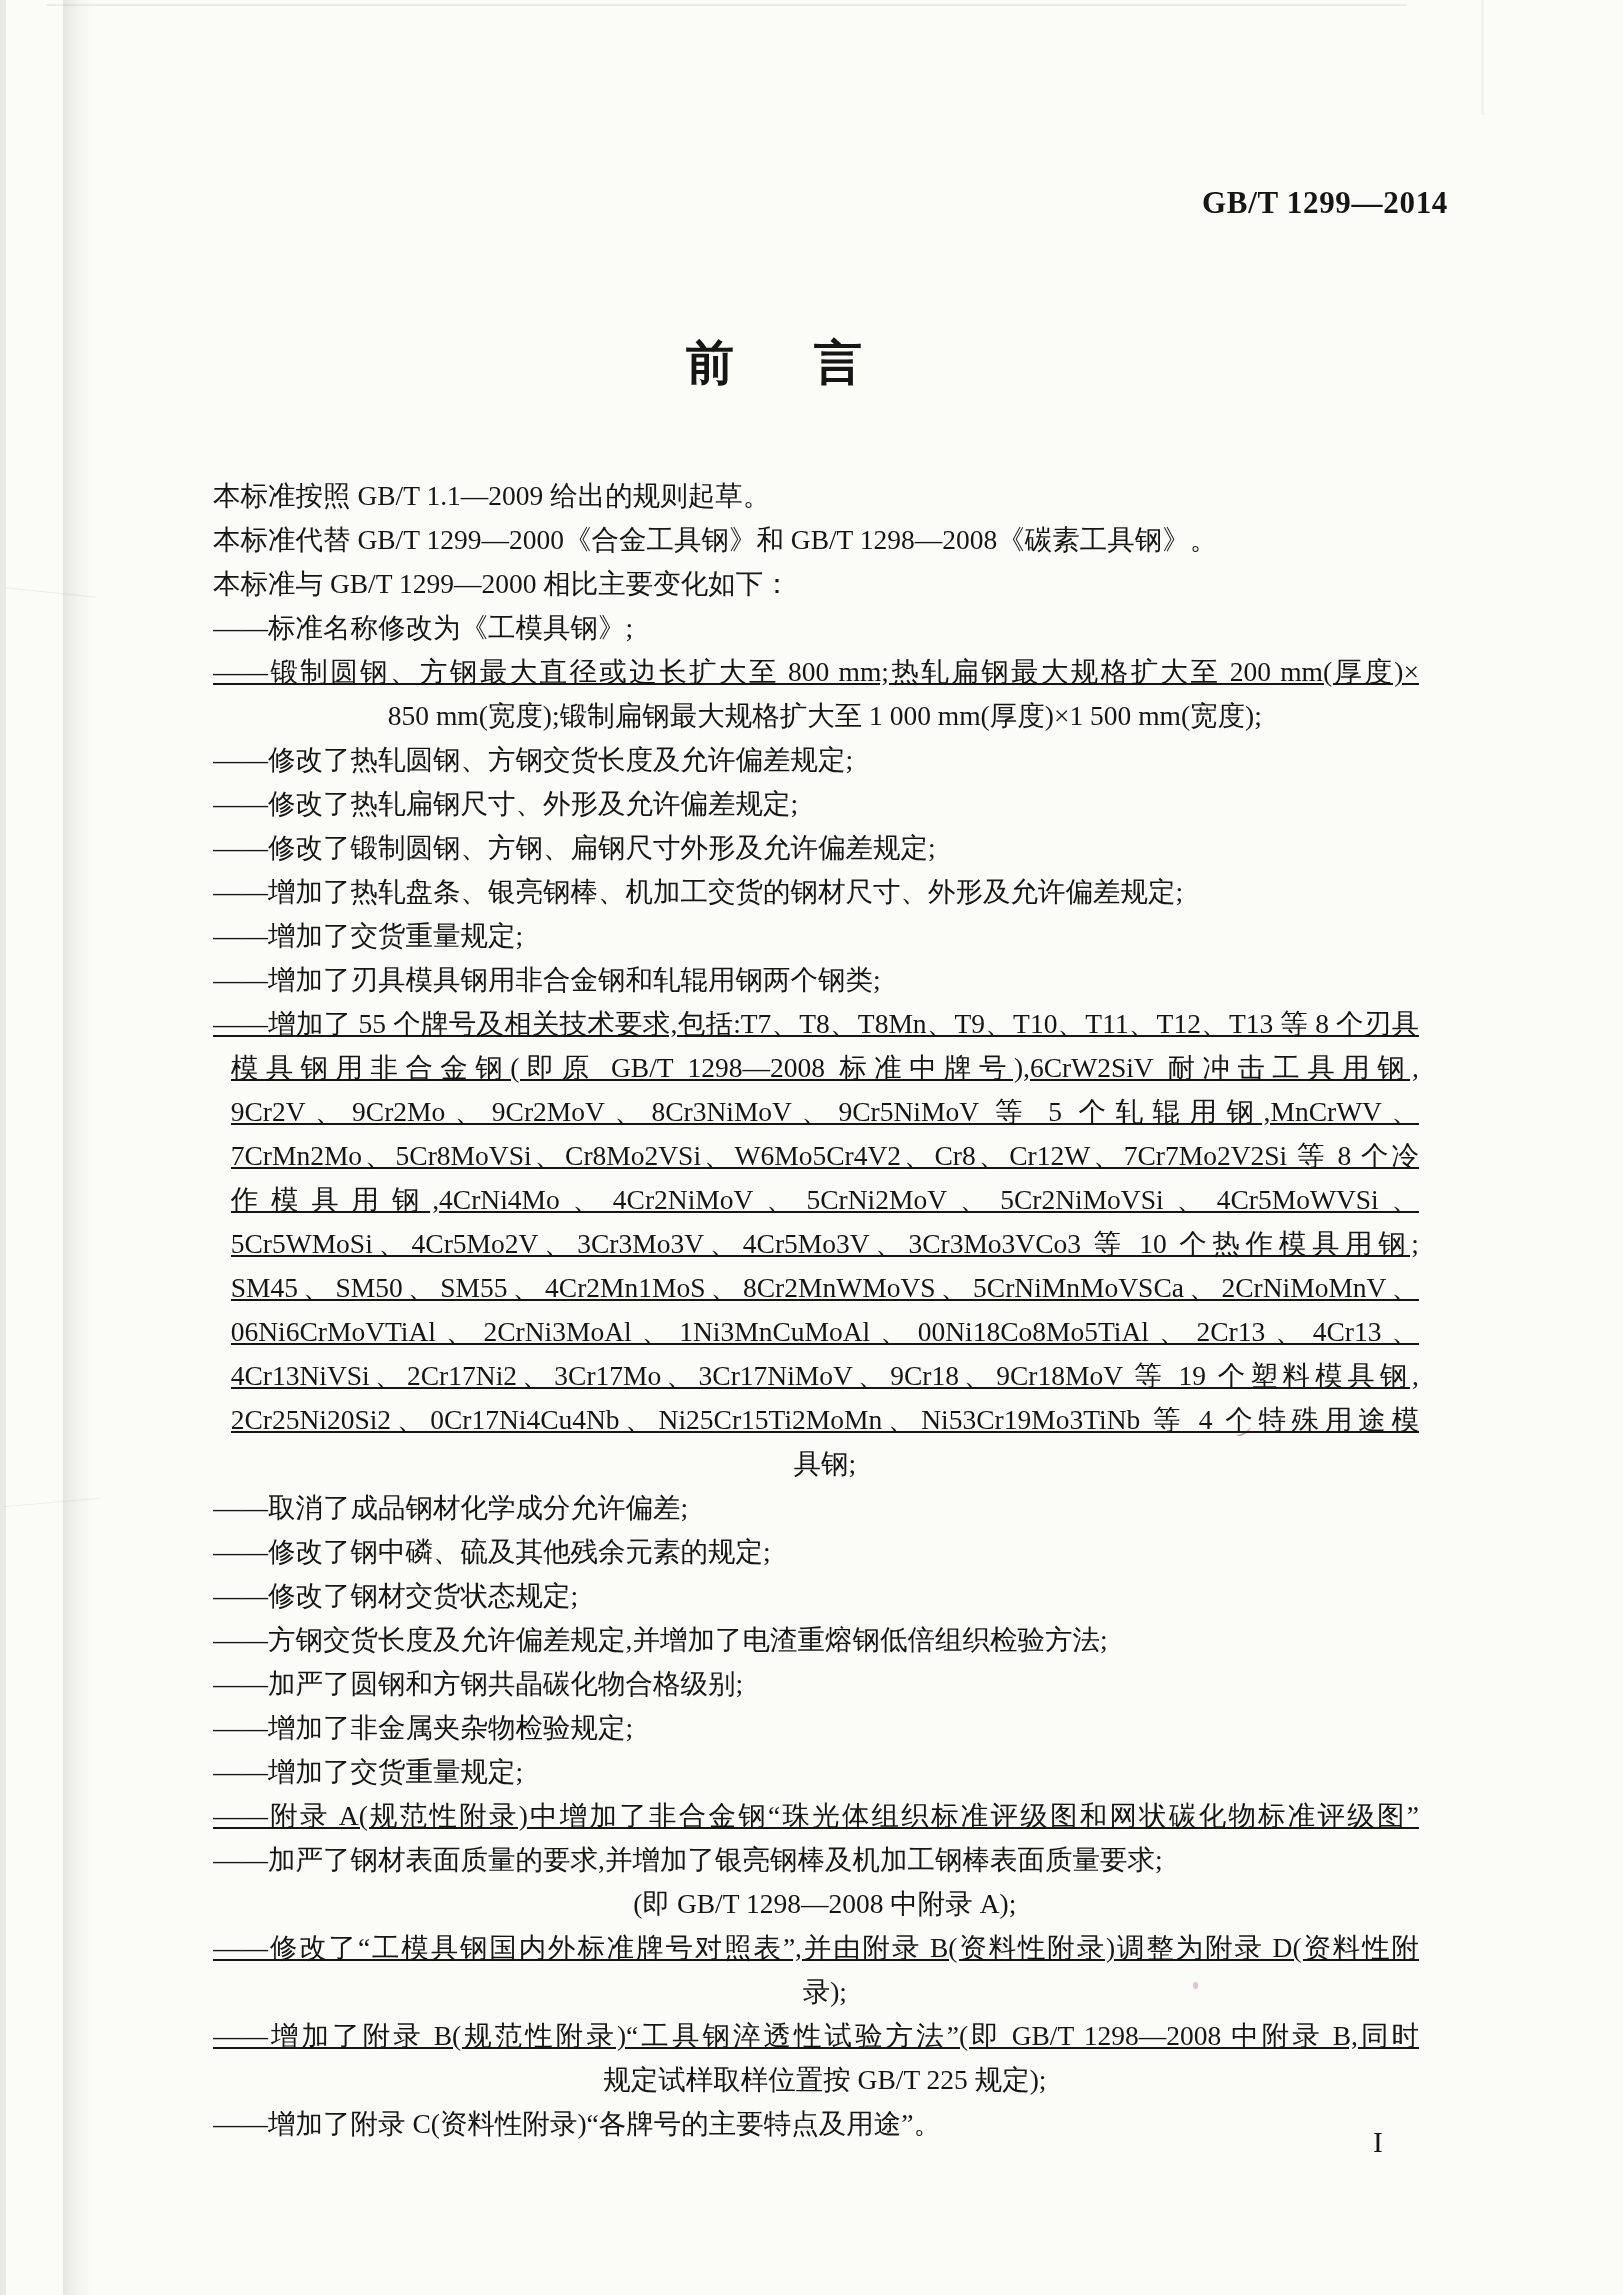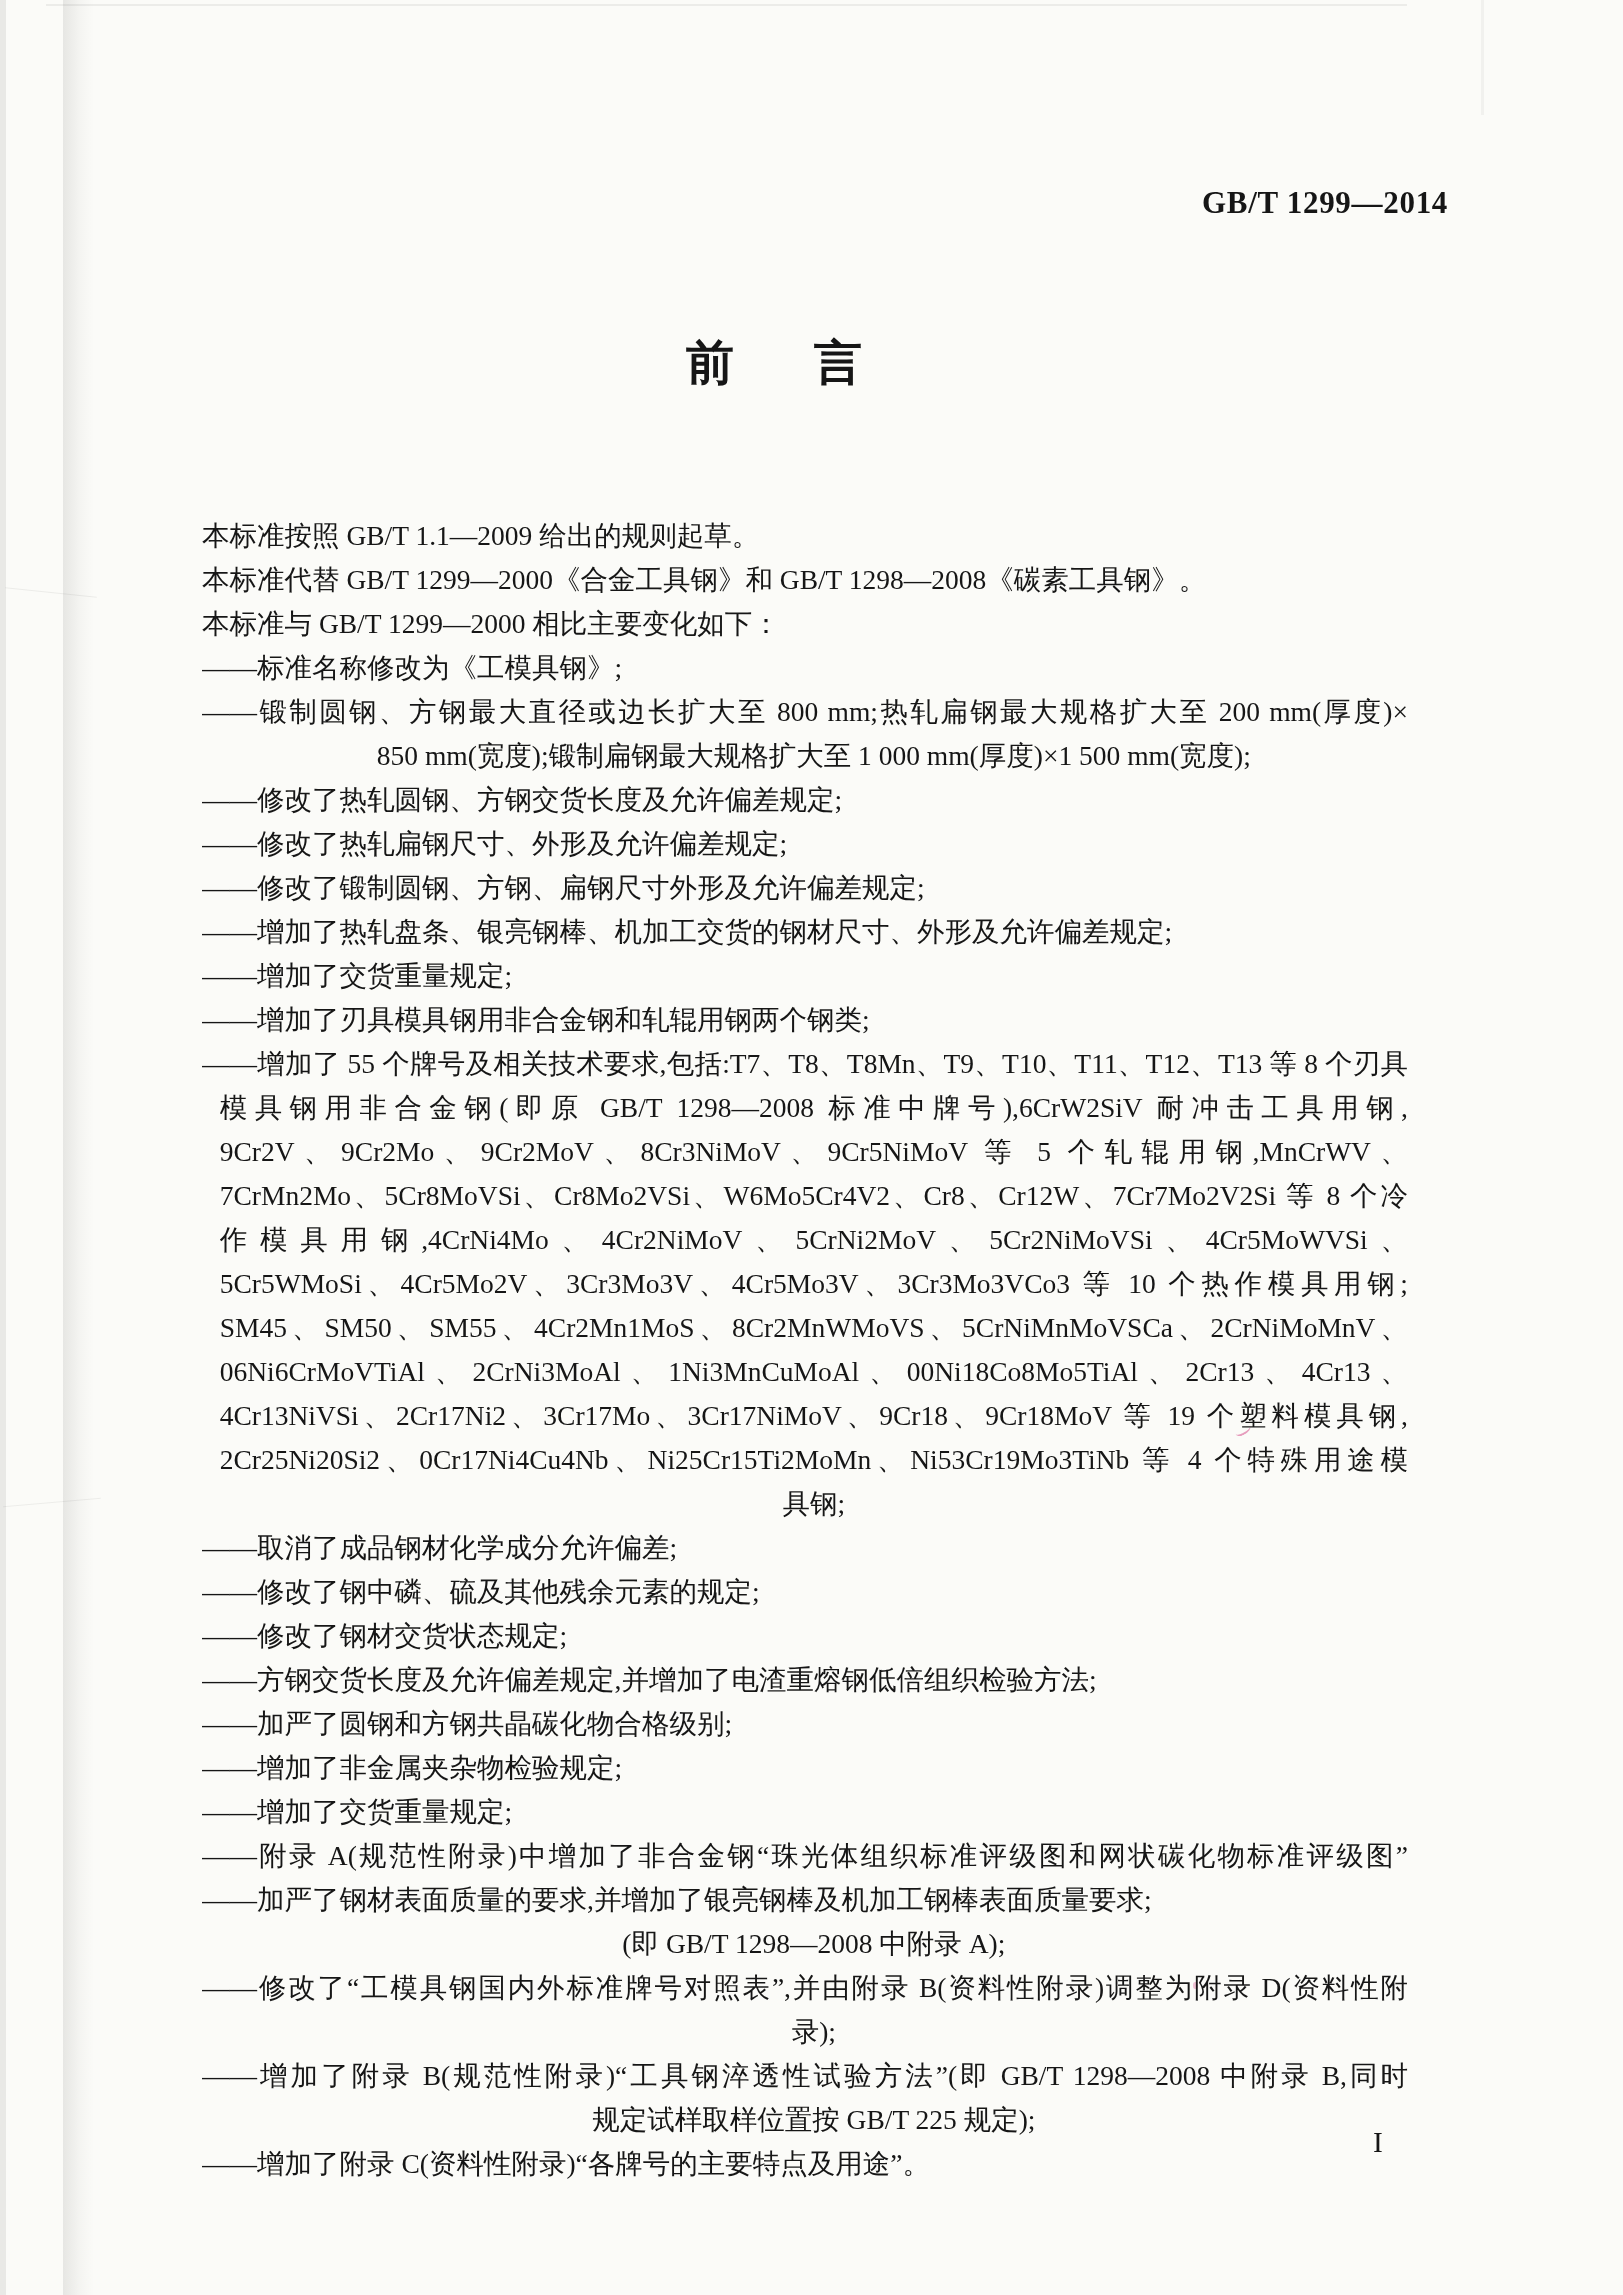--- a/index.html
+++ b/index.html
@@ -53,30 +53,30 @@
     font-size: 31px; font-weight: bold; letter-spacing: 0.7px;
     white-space: nowrap;
   }
   .doc-title {
     position: absolute; left: 686px; top: 331px;
     display: flex; gap: 80px;
     font-size: 48px; font-weight: bold;
     white-space: nowrap;
   }
   .foreword-body {
-    position: absolute; left: 202px; top: 474px; width: 1206px; margin-top: 40px;
+    position: absolute; left: 213px; top: 474px; width: 1206px;
   }
   .line {
     height: 44px; line-height: 44px;
     font-size: 27.5px;
     overflow: hidden;
     text-align: left;
   }
   .line.cont { margin-left: 17.7px; text-align: center; }
-  .line.justify { text-align: justify; text-align-last: justify; }
+  .line.justify { text-align: justify; text-align-last: justify; text-decoration: underline; }
   .page-number {
     position: absolute; left: 1373px; top: 2126px;
     font-size: 29.5px; font-weight: normal;
   }
 </style>
 </head>
 <body>
 
 <div class="edge-left-band"></div>
 <div class="edge-left-strip"></div>

